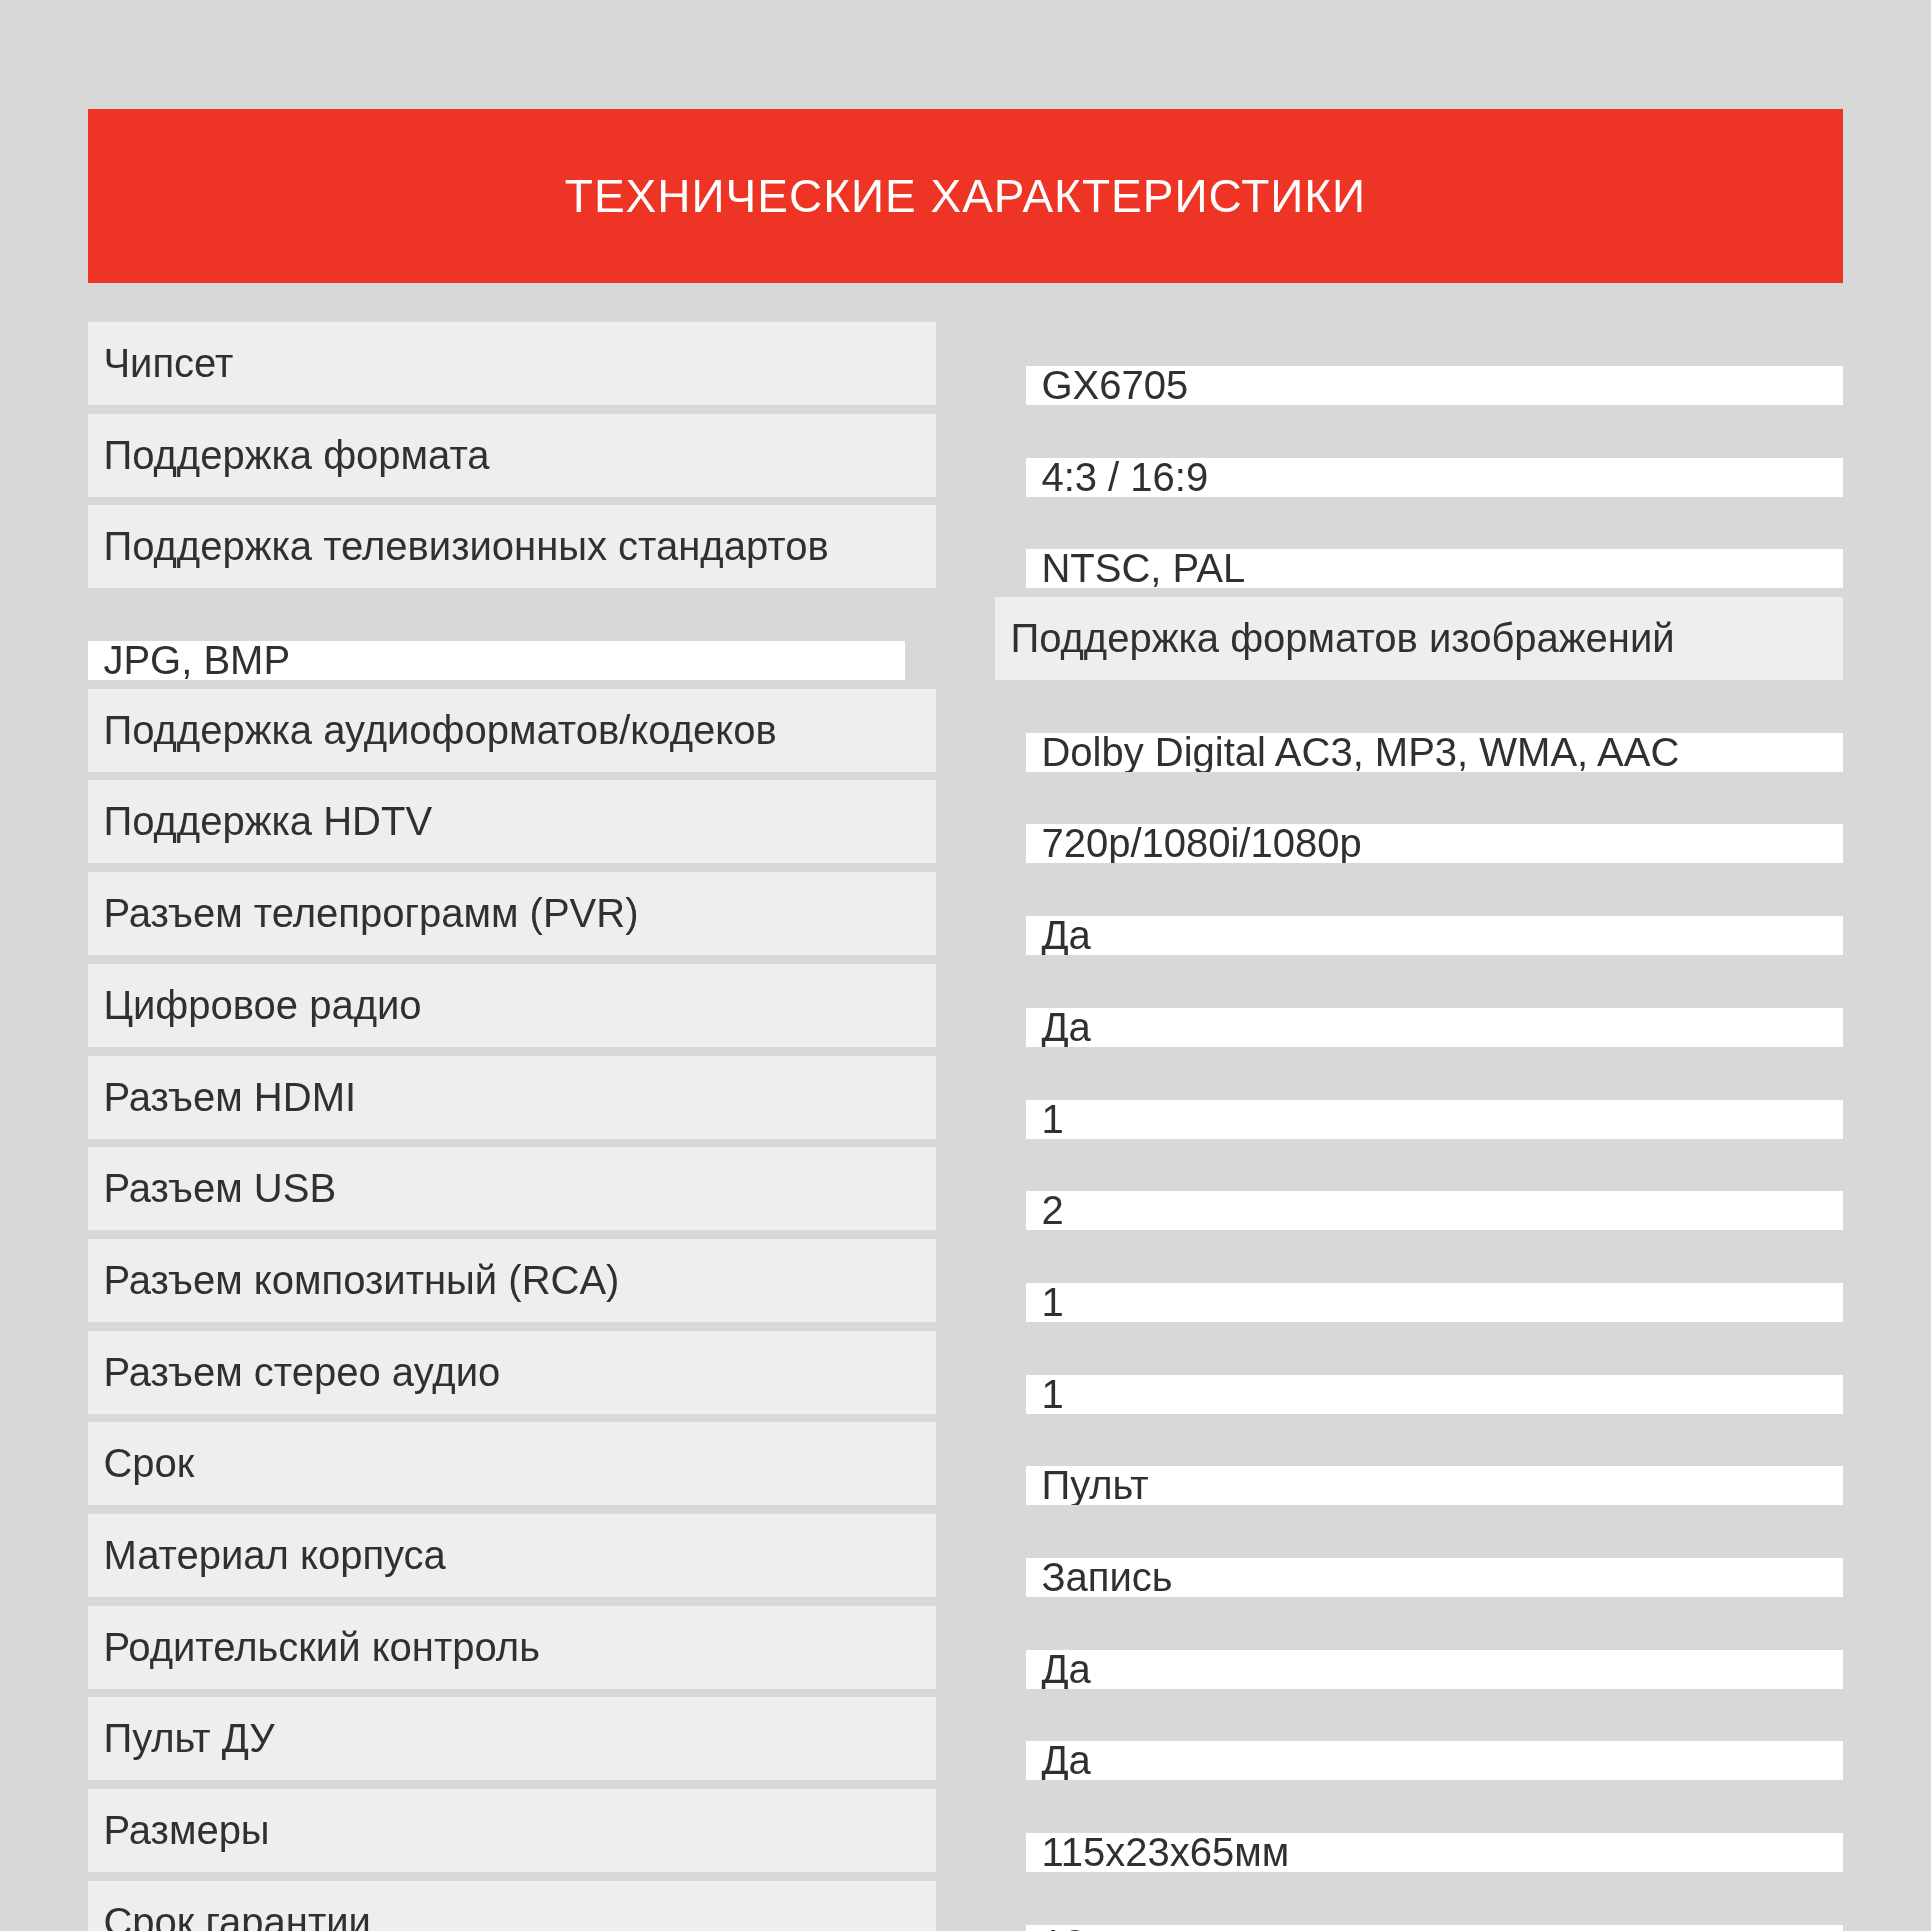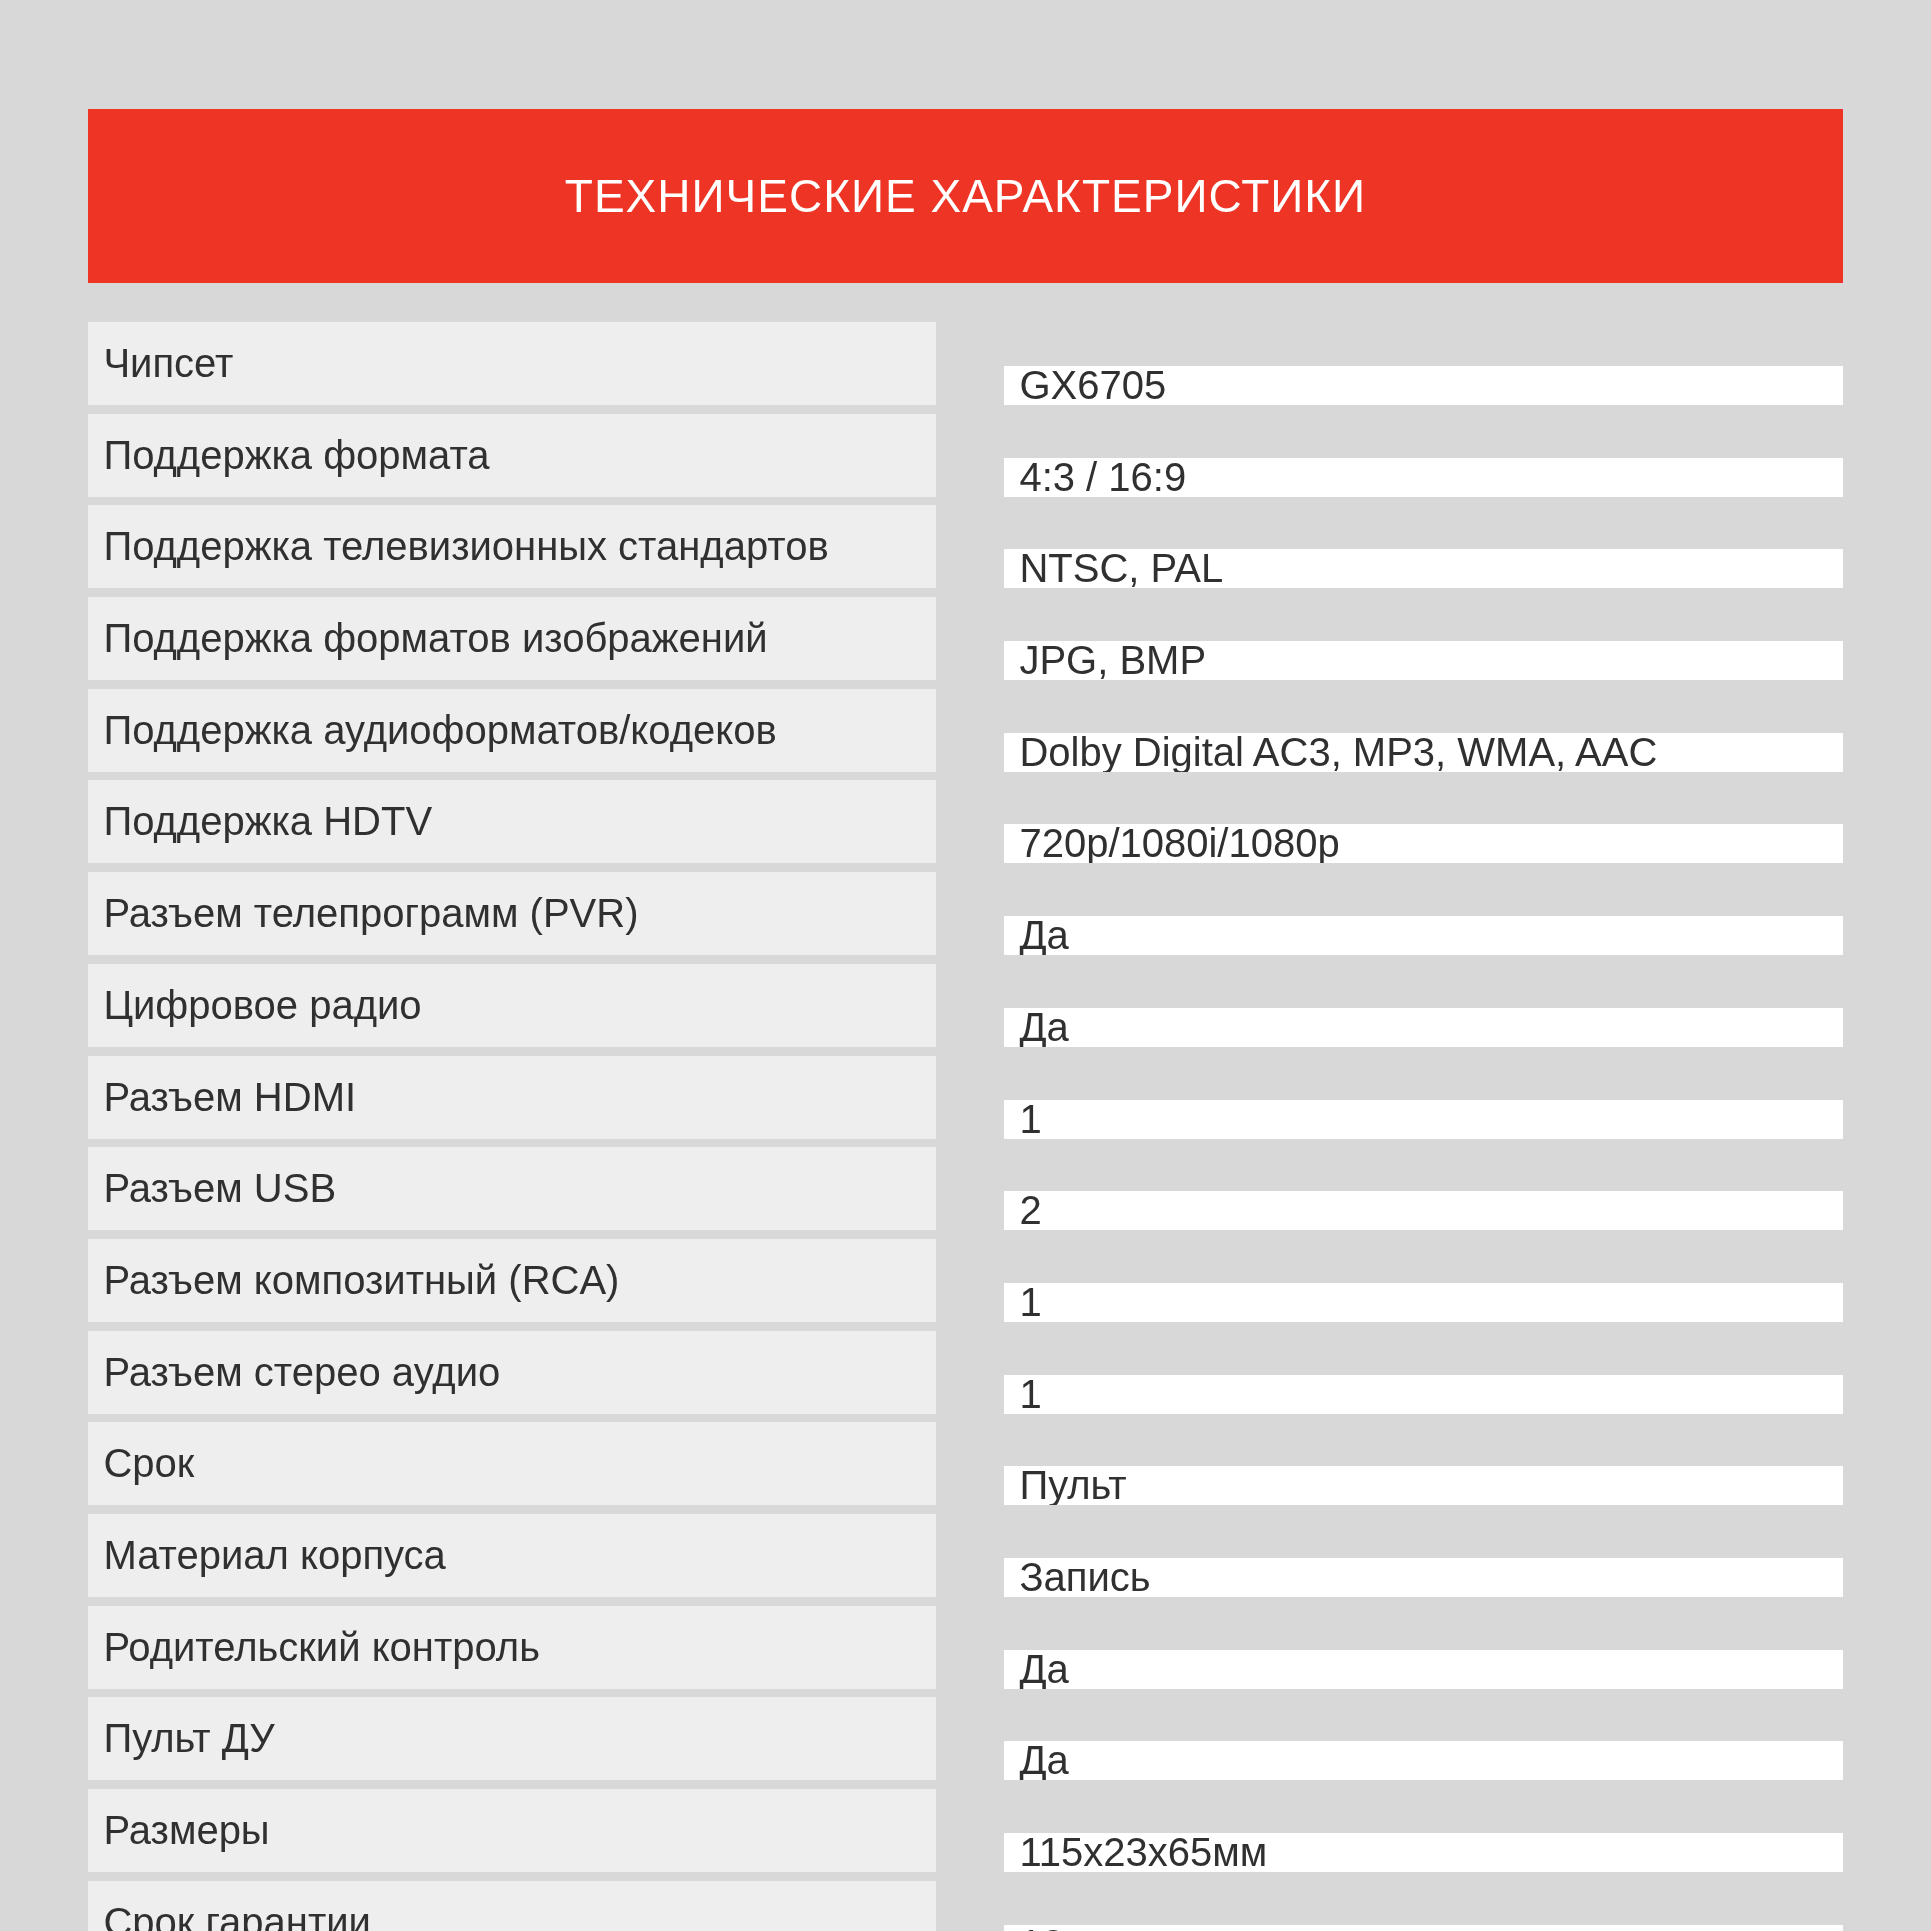--- a/index.html
+++ b/index.html
@@ -36,21 +36,21 @@
     position: absolute;
     left: 88px;
     top: 322px;
     width: 1755px;
     display: flex;
     flex-direction: column;
     gap: 8.7px;
   }
   .spec-row {
     display: flex;
-    gap: 68px;
+    gap: 90px;
     height: 83px;
   }
   .cell {
     display: flex;
     align-items: center;
     font-size: 40px;
     color: var(--text, #303030);
     box-sizing: border-box;
     white-space: nowrap;
     overflow: hidden;
@@ -82,22 +82,22 @@
     </div>
     <div class="spec-row">
       <div class="cell label">Поддержка формата</div>
       <div class="cell value">4:3 / 16:9</div>
     </div>
     <div class="spec-row">
       <div class="cell label">Поддержка телевизионных стандартов</div>
       <div class="cell value">NTSC, PAL</div>
     </div>
     <div class="spec-row">
+      <div class="cell value">JPG, BMP</div>
       <div class="cell label">Поддержка форматов изображений</div>
-      <div class="cell value">JPG, BMP</div>
     </div>
     <div class="spec-row">
       <div class="cell label">Поддержка аудиоформатов/кодеков</div>
       <div class="cell value">Dolby Digital AC3, MP3, WMA, AAC</div>
     </div>
     <div class="spec-row">
       <div class="cell label">Поддержка HDTV</div>
       <div class="cell value">720p/1080i/1080p</div>
     </div>
     <div class="spec-row">

